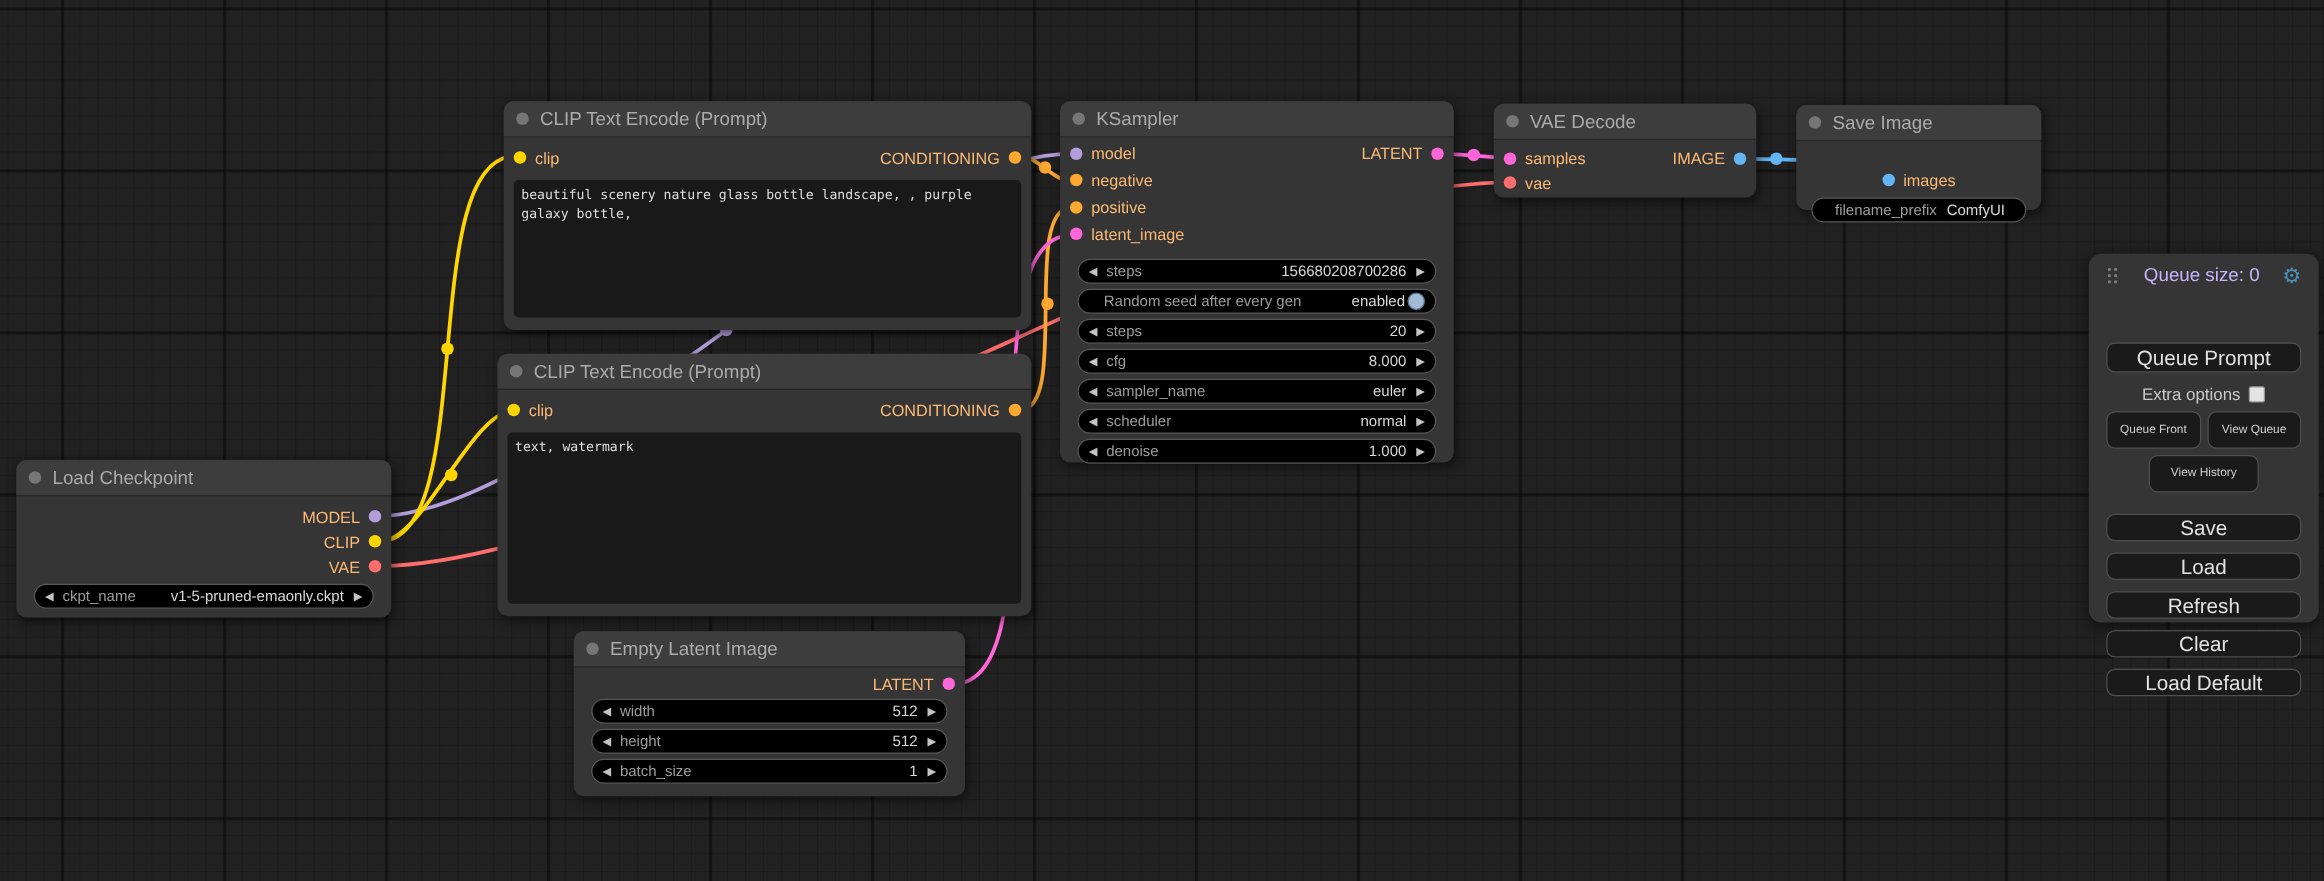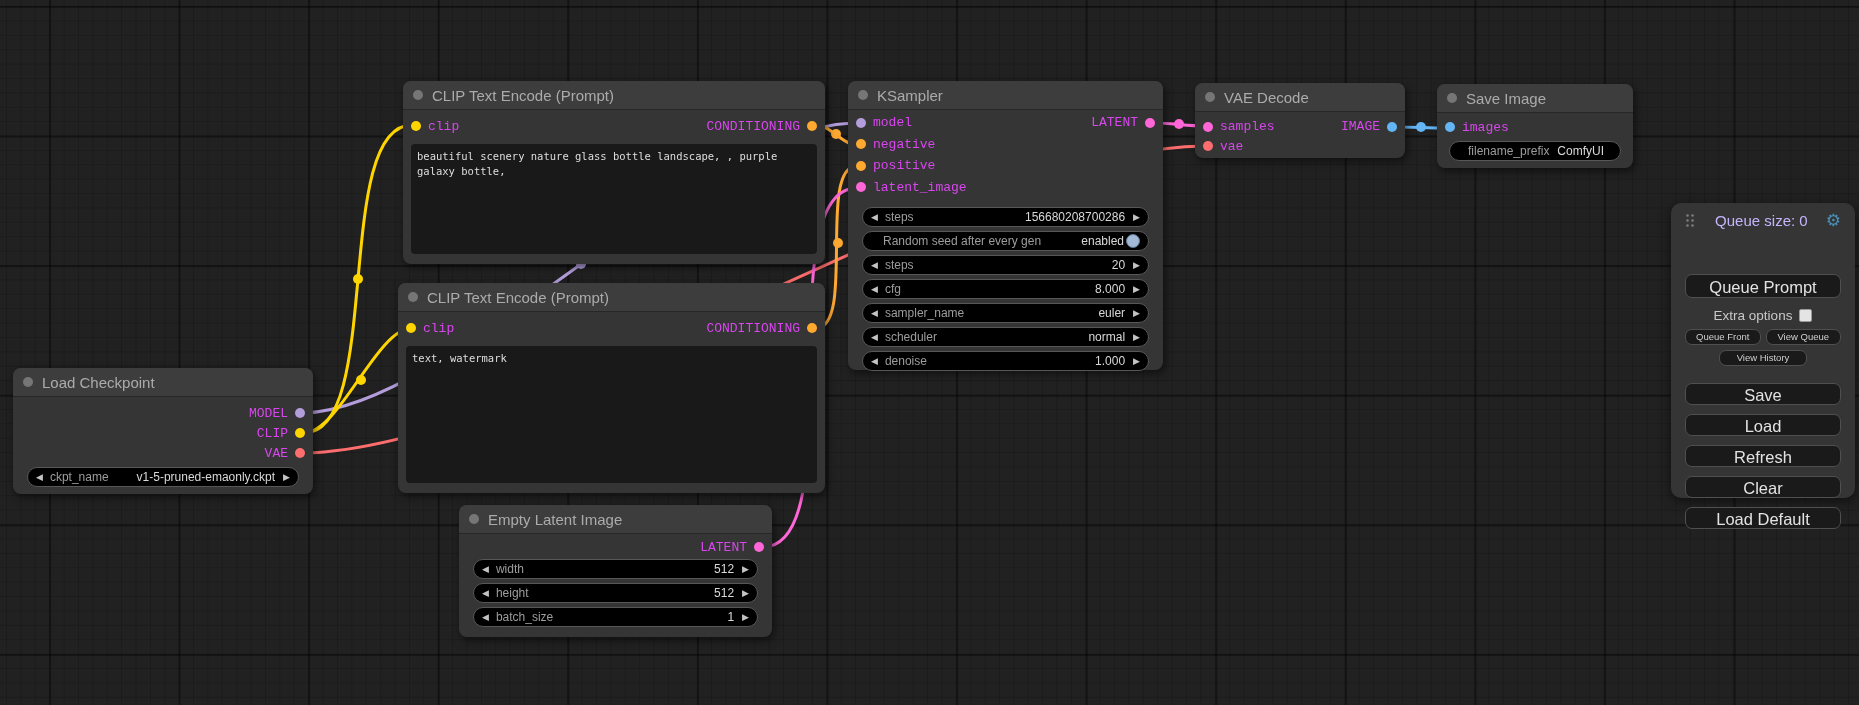--- a/index.html
+++ b/index.html
@@ -25,21 +25,21 @@
     display:flex;align-items:center;box-shadow:0 1px 0 rgba(0,0,0,.25);
   }
   .tdot{width:10px;height:10px;border-radius:50%;background:#767676;margin:0 9px 0 10px;flex:none;}
   .tlabel{font-size:15px;color:#ababab;white-space:nowrap;}
   .iorow{display:flex;align-items:center;padding:0 8px;}
   .pin{display:flex;align-items:center;min-width:0;}
   .pin .dot{width:10px;height:10px;border-radius:50%;flex:none;}
   .pin.in .dot{margin-right:7px;}
   .pin.out{margin-left:auto;}
   .pin.out .dot{margin-left:7px;}
-  .pinlabel{font-size:13px;color:#d946ef;white-space:nowrap;font-family:Liberation Mono, monospace;}
+  .pinlabel{font-size:13px;color:#fdba74;white-space:nowrap;}
   .widget{
     height:20px;margin:0 14px 4px 14px;background:#000000;border:1px solid #575757;
     border-radius:11px;display:flex;align-items:center;padding:0 8px;box-sizing:border-box;
   }
   .w-arrow{font-size:9px;color:#c4c4c4;flex:none;line-height:1;}
   .w-label{font-size:12px;color:#9d9d9d;margin-left:7px;white-space:nowrap;}
   .w-value{font-size:12px;color:#d9d9d9;margin-left:auto;margin-right:8px;white-space:nowrap;}
   .w-value.last{margin-right:2px;}
   .ta{
     display:block;background:#191919;border:0;border-radius:4px;resize:none;outline:none;
@@ -57,21 +57,21 @@
   #n-clip1 .ta{margin:5px 8px;width:406px;height:110px;}
   #n-clip2 .ta{margin:5px 8px;width:411px;height:137px;}
   #n-ksampler{left:848px;top:81px;width:315px;height:289px;}
   #n-ksampler .ins{padding-top:3px;}
   #n-ksampler .iorow{height:21.5px;}
   #n-ksampler .widgets{padding-top:9px;}
   #n-vae{left:1195px;top:83px;width:210px;height:75px;}
   #n-vae .ins{padding-top:6px;}
   #n-vae .iorow{height:19.5px;}
   #n-save{left:1437px;top:84px;width:196px;height:84px;}
-  #n-save .iorow{height:24px;padding-top:3px;}
+  #n-save .iorow{height:24px;padding-top:20px;justify-content:center;}
   #n-save .widget{margin:2px 12px 0 12px;}
   #n-latent{left:459px;top:505px;width:313px;height:132px;}
   #n-latent .iorow{height:24px;padding-top:2px;}
   
   #menu{
     position:absolute;z-index:3;left:1671px;top:203px;width:184px;height:295px;
     background:#353535;border-radius:10px;box-shadow:0 3px 12px rgba(0,0,0,.55);
     box-sizing:border-box;padding:0 14px;
   }
   #menu .mheader{height:34px;display:flex;align-items:center;position:relative;}
@@ -81,21 +81,21 @@
     display:block;width:100%;box-sizing:border-box;background:#1a1a1a;color:#e2e2e2;
     border:1px solid #4f4f4f;border-radius:7px;text-align:center;cursor:pointer;
     font-family:"Liberation Sans",sans-serif;
   }
   .mbtn.big{height:22px;font-size:16.5px;line-height:20px;margin-bottom:9px;}
   #queue-prompt{height:24px;font-size:16.5px;line-height:22px;margin-bottom:0;margin-top:37px;}
   .extra-row{display:flex;align-items:center;justify-content:center;margin-top:9px;height:17px;}
   .extra-label{font-size:13.5px;color:#c9c9c9;margin-right:7px;}
   .checkbox{width:13px;height:13px;background:#e4e4e4;border:1px solid #9a9a9a;border-radius:2px;box-sizing:border-box;cursor:pointer;}
   .small-row{display:flex;gap:5px;margin-top:5px;}
-  .mbtn.small{height:16px;font-size:9.5px;line-height:12px;color:#cfcfcf;border-radius:7px;flex:1;}
+  .mbtn.small{height:30px;font-size:9.5px;line-height:12px;color:#cfcfcf;border-radius:7px;flex:1;}
   .hist-row{display:flex;justify-content:center;margin-top:5px;margin-bottom:17px;}
   .mbtn.small.hist{flex:none;width:88px;}
   .drag-handle{flex:none;width:10px;height:15px;cursor:grab;margin-right:2px;}
 </style>
 </head>
 <body>
 
 <div id="canvas">
 
   <svg id="wires" width="1859" height="705">

